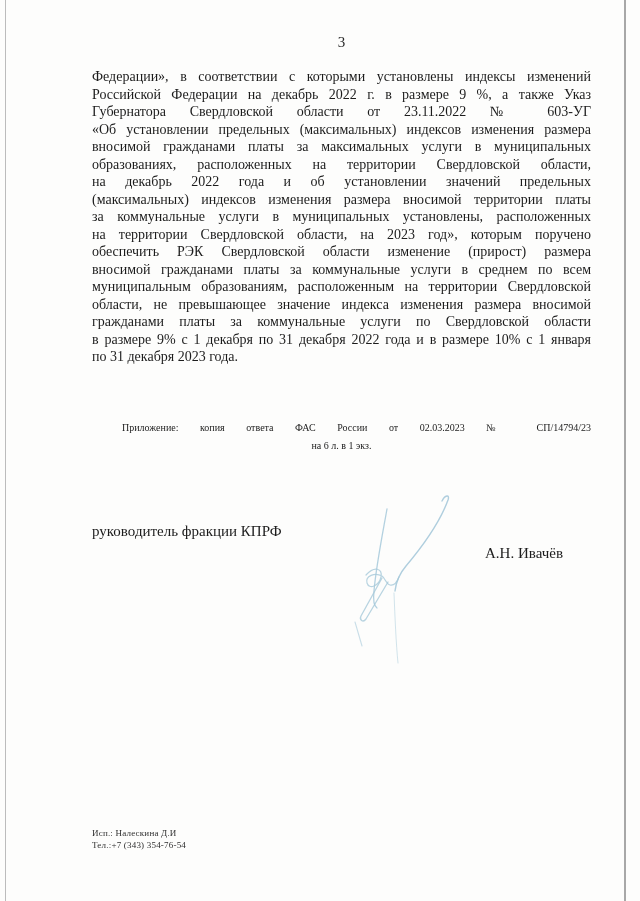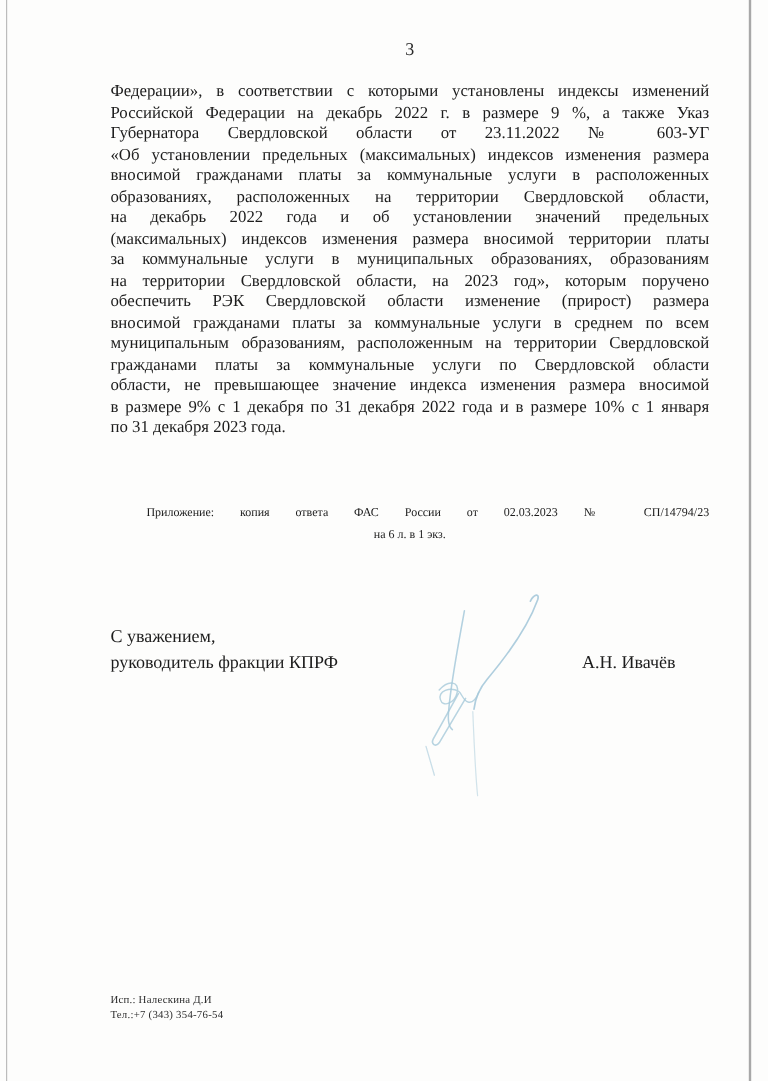--- a/index.html
+++ b/index.html
@@ -82,31 +82,31 @@
 <div class="scan-edge left"></div>
 <div class="scan-edge right"></div>
 
 <div class="content pagenum">3</div>
 
 <div class="content bodytext">
     <div class="line">Федерации», в соответствии с которыми установлены индексы изменений</div>
     <div class="line">Российской Федерации на декабрь 2022 г. в размере 9 %, а также Указ</div>
     <div class="line">Губернатора Свердловской области от 23.11.2022 № 603-УГ</div>
     <div class="line">«Об установлении предельных (максимальных) индексов изменения размера</div>
-    <div class="line">вносимой гражданами платы за коммунальные услуги в расположенных</div>
+    <div class="line">вносимой гражданами платы за максимальных услуги в муниципальных</div>
     <div class="line">образованиях, расположенных на территории Свердловской области,</div>
     <div class="line">на декабрь 2022 года и об установлении значений предельных</div>
     <div class="line">(максимальных) индексов изменения размера вносимой территории платы</div>
-    <div class="line">за коммунальные услуги в муниципальных образованиях, образованиям</div>
+    <div class="line">за коммунальные услуги в муниципальных установлены, расположенных</div>
     <div class="line">на территории Свердловской области, на 2023 год», которым поручено</div>
     <div class="line">обеспечить РЭК Свердловской области изменение (прирост) размера</div>
     <div class="line">вносимой гражданами платы за коммунальные услуги в среднем по всем</div>
     <div class="line">муниципальным образованиям, расположенным на территории Свердловской</div>
+    <div class="line">области, не превышающее значение индекса изменения размера вносимой</div>
     <div class="line">гражданами платы за коммунальные услуги по Свердловской области</div>
-    <div class="line">области, не превышающее значение индекса изменения размера вносимой</div>
     <div class="line">в размере 9% с 1 декабря по 31 декабря 2022 года и в размере 10% с 1 января</div>
     <div class="line">по 31 декабря 2023 года.</div>
   </div>
 
 <div class="content attachment">
   <div class="l1">Приложение: копия ответа ФАС России от 02.03.2023 № СП/14794/23</div>
   <div class="l2">на 6 л. в 1 экз.</div>
 </div>
 
 <svg class="signature-svg" viewBox="0 0 150 210" fill="none" xmlns="http://www.w3.org/2000/svg">
@@ -114,21 +114,20 @@
     <path d="M104,38 c3,-6 8,-7 6,-1 c-8,22 -26,47 -42,66 c-6,7 -10,16 -11,25" stroke-width="1.4" opacity="0.9"></path>
     <path d="M56,130 c1,25 2,50 4,70" stroke-width="1" opacity="0.5"></path>
     <path d="M49,46 c-5,28 -11,58 -13,82 c-1,9 0,15 3,17" stroke-width="1.3" opacity="0.85"></path>
     <path d="M28,112 c8,-9 17,-7 15,2 c-2,9 -12,13 -14,6 c-2,-7 8,-11 15,-7 c3,2 4,8 8,9 c4,1 7,-3 9,-8" stroke-width="1.2" opacity="0.8"></path>
     <path d="M44,115 l-21,38 c-2,4 2,7 5,3 l22,-37" stroke-width="1.3" opacity="0.8"></path>
     <path d="M17,159 l7,24" stroke-width="1.1" opacity="0.6"></path>
   </g>
 </svg>
 
 <div class="content sig-block">
-  <div>С уважением,</div>
   <div>руководитель фракции КПРФ</div>
   <div class="sig-name">А.Н. Ивачёв</div>
 </div>
 
 <div class="content footer">
   <div>Исп.: Налескина Д.И</div>
   <div>Тел.:+7 (343) 354-76-54</div>
 </div>
 
 </body></html>

